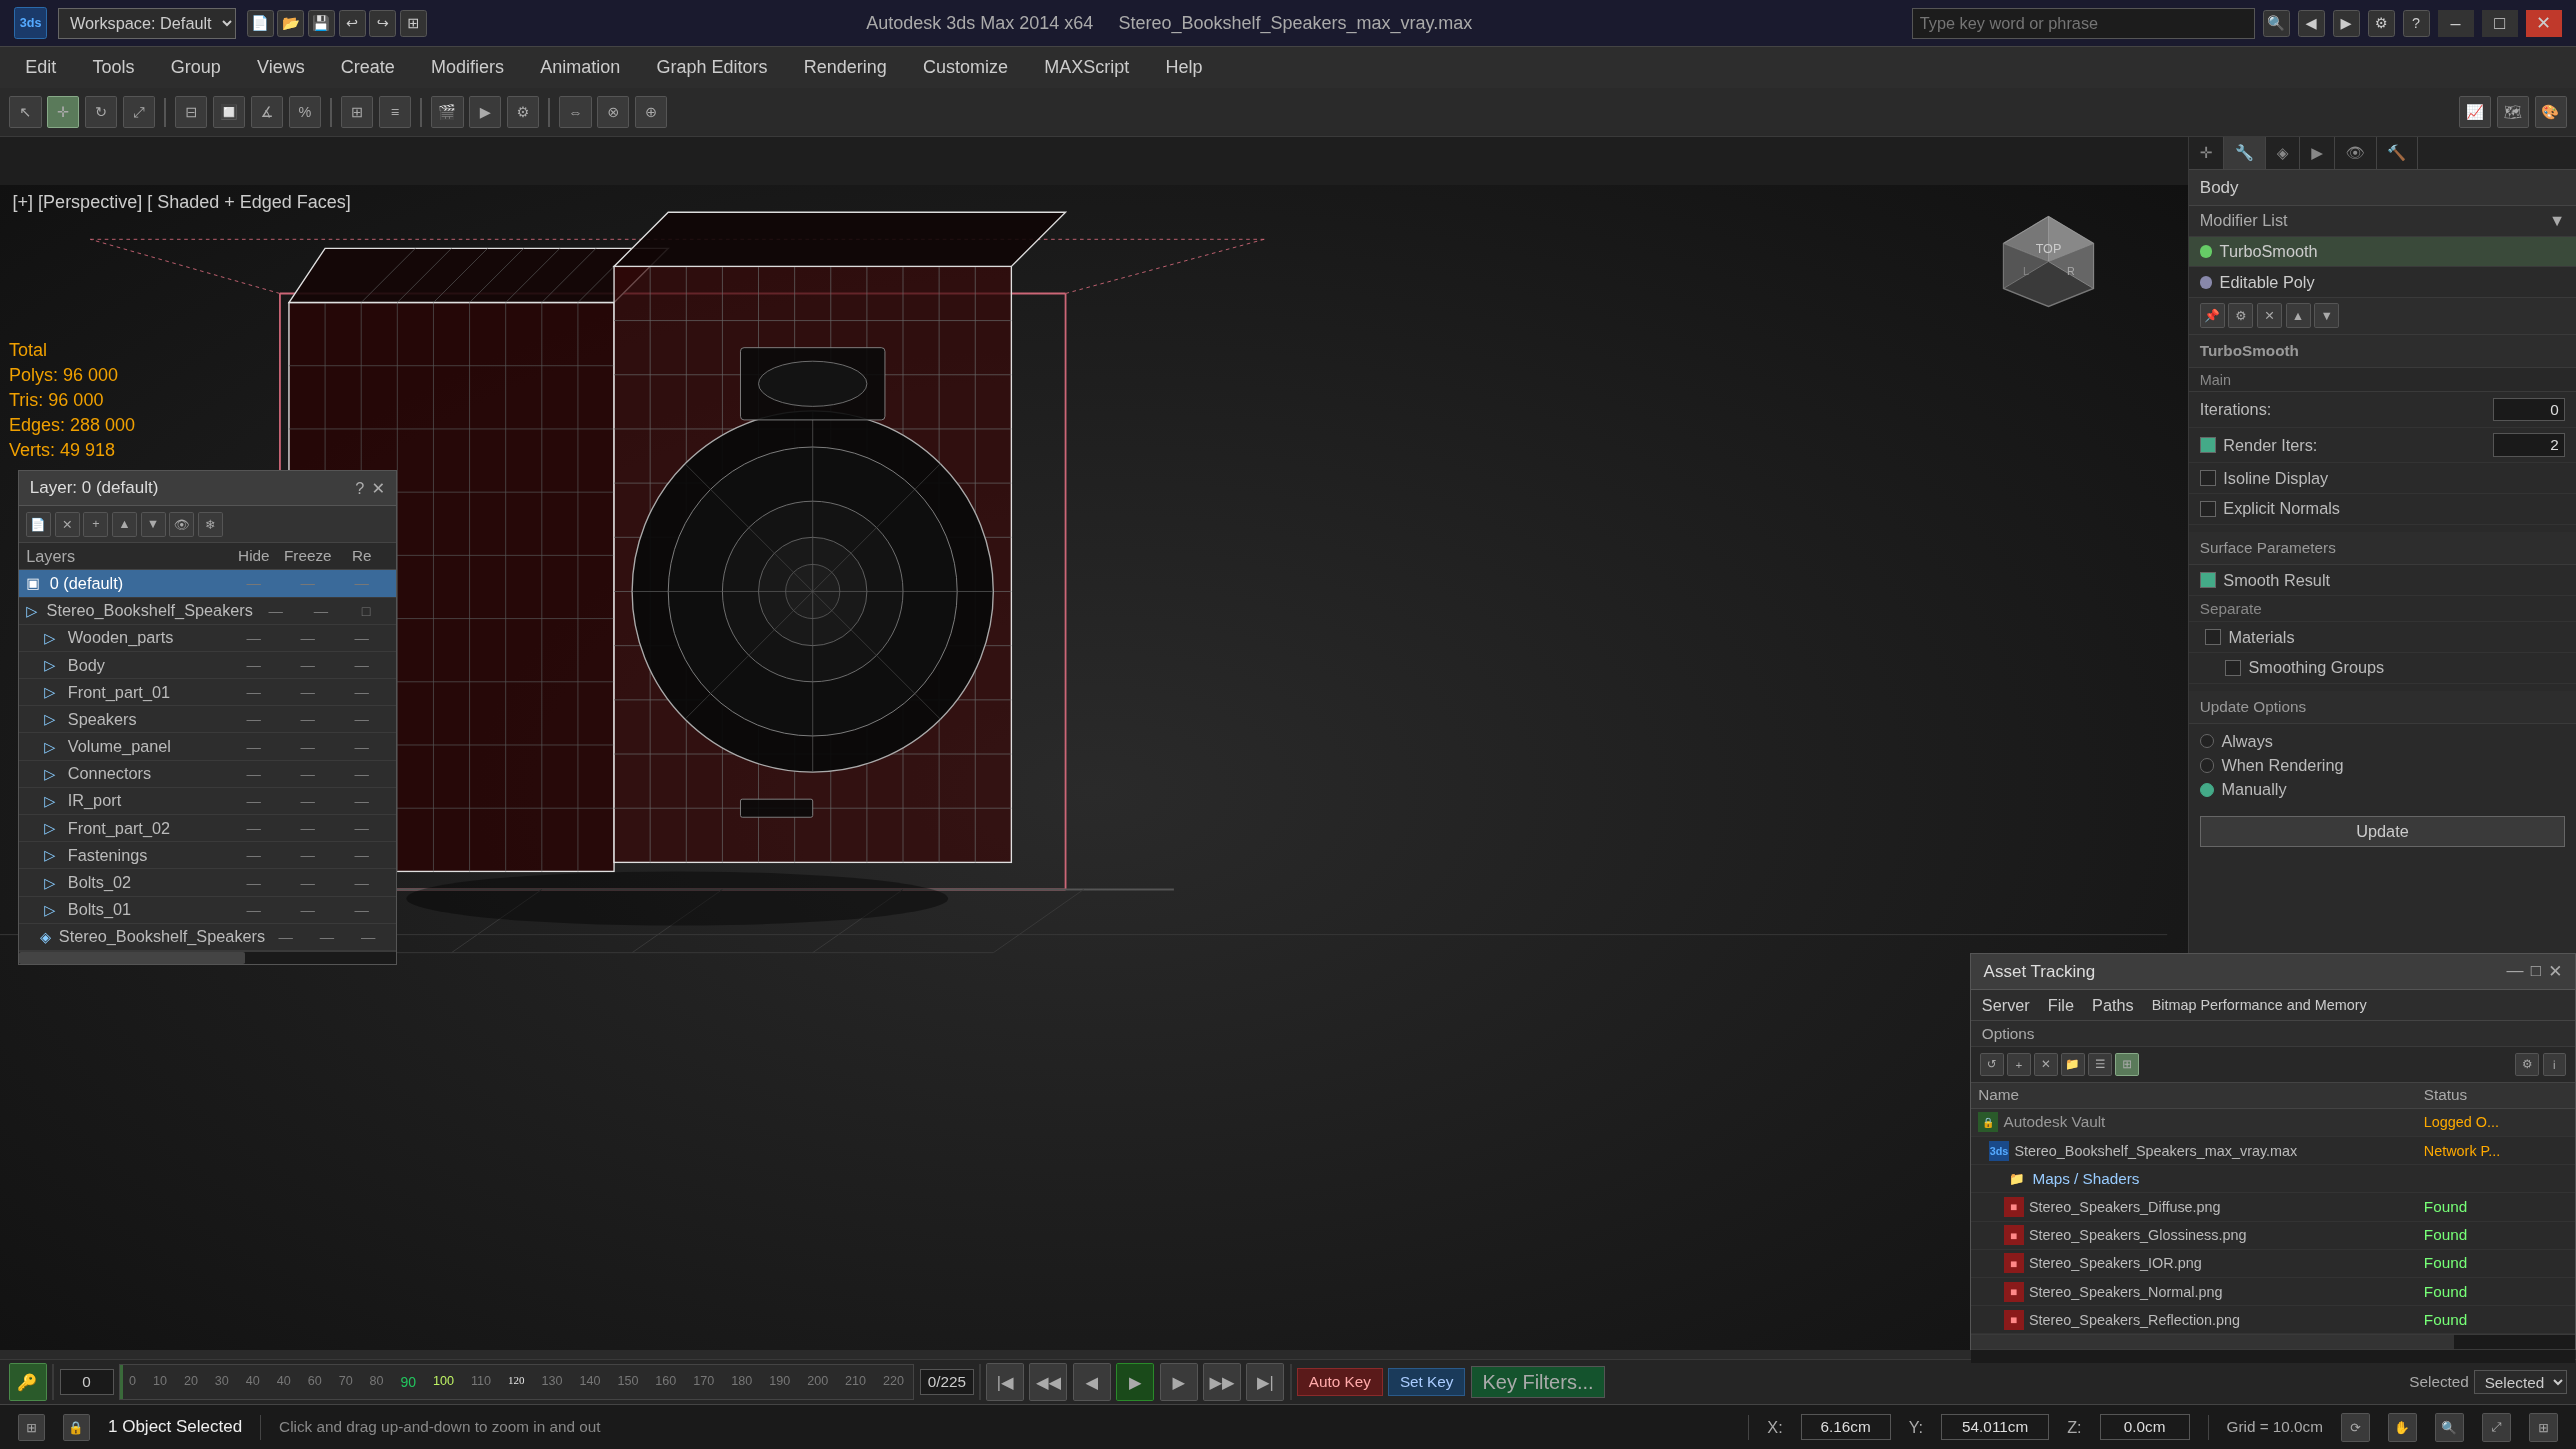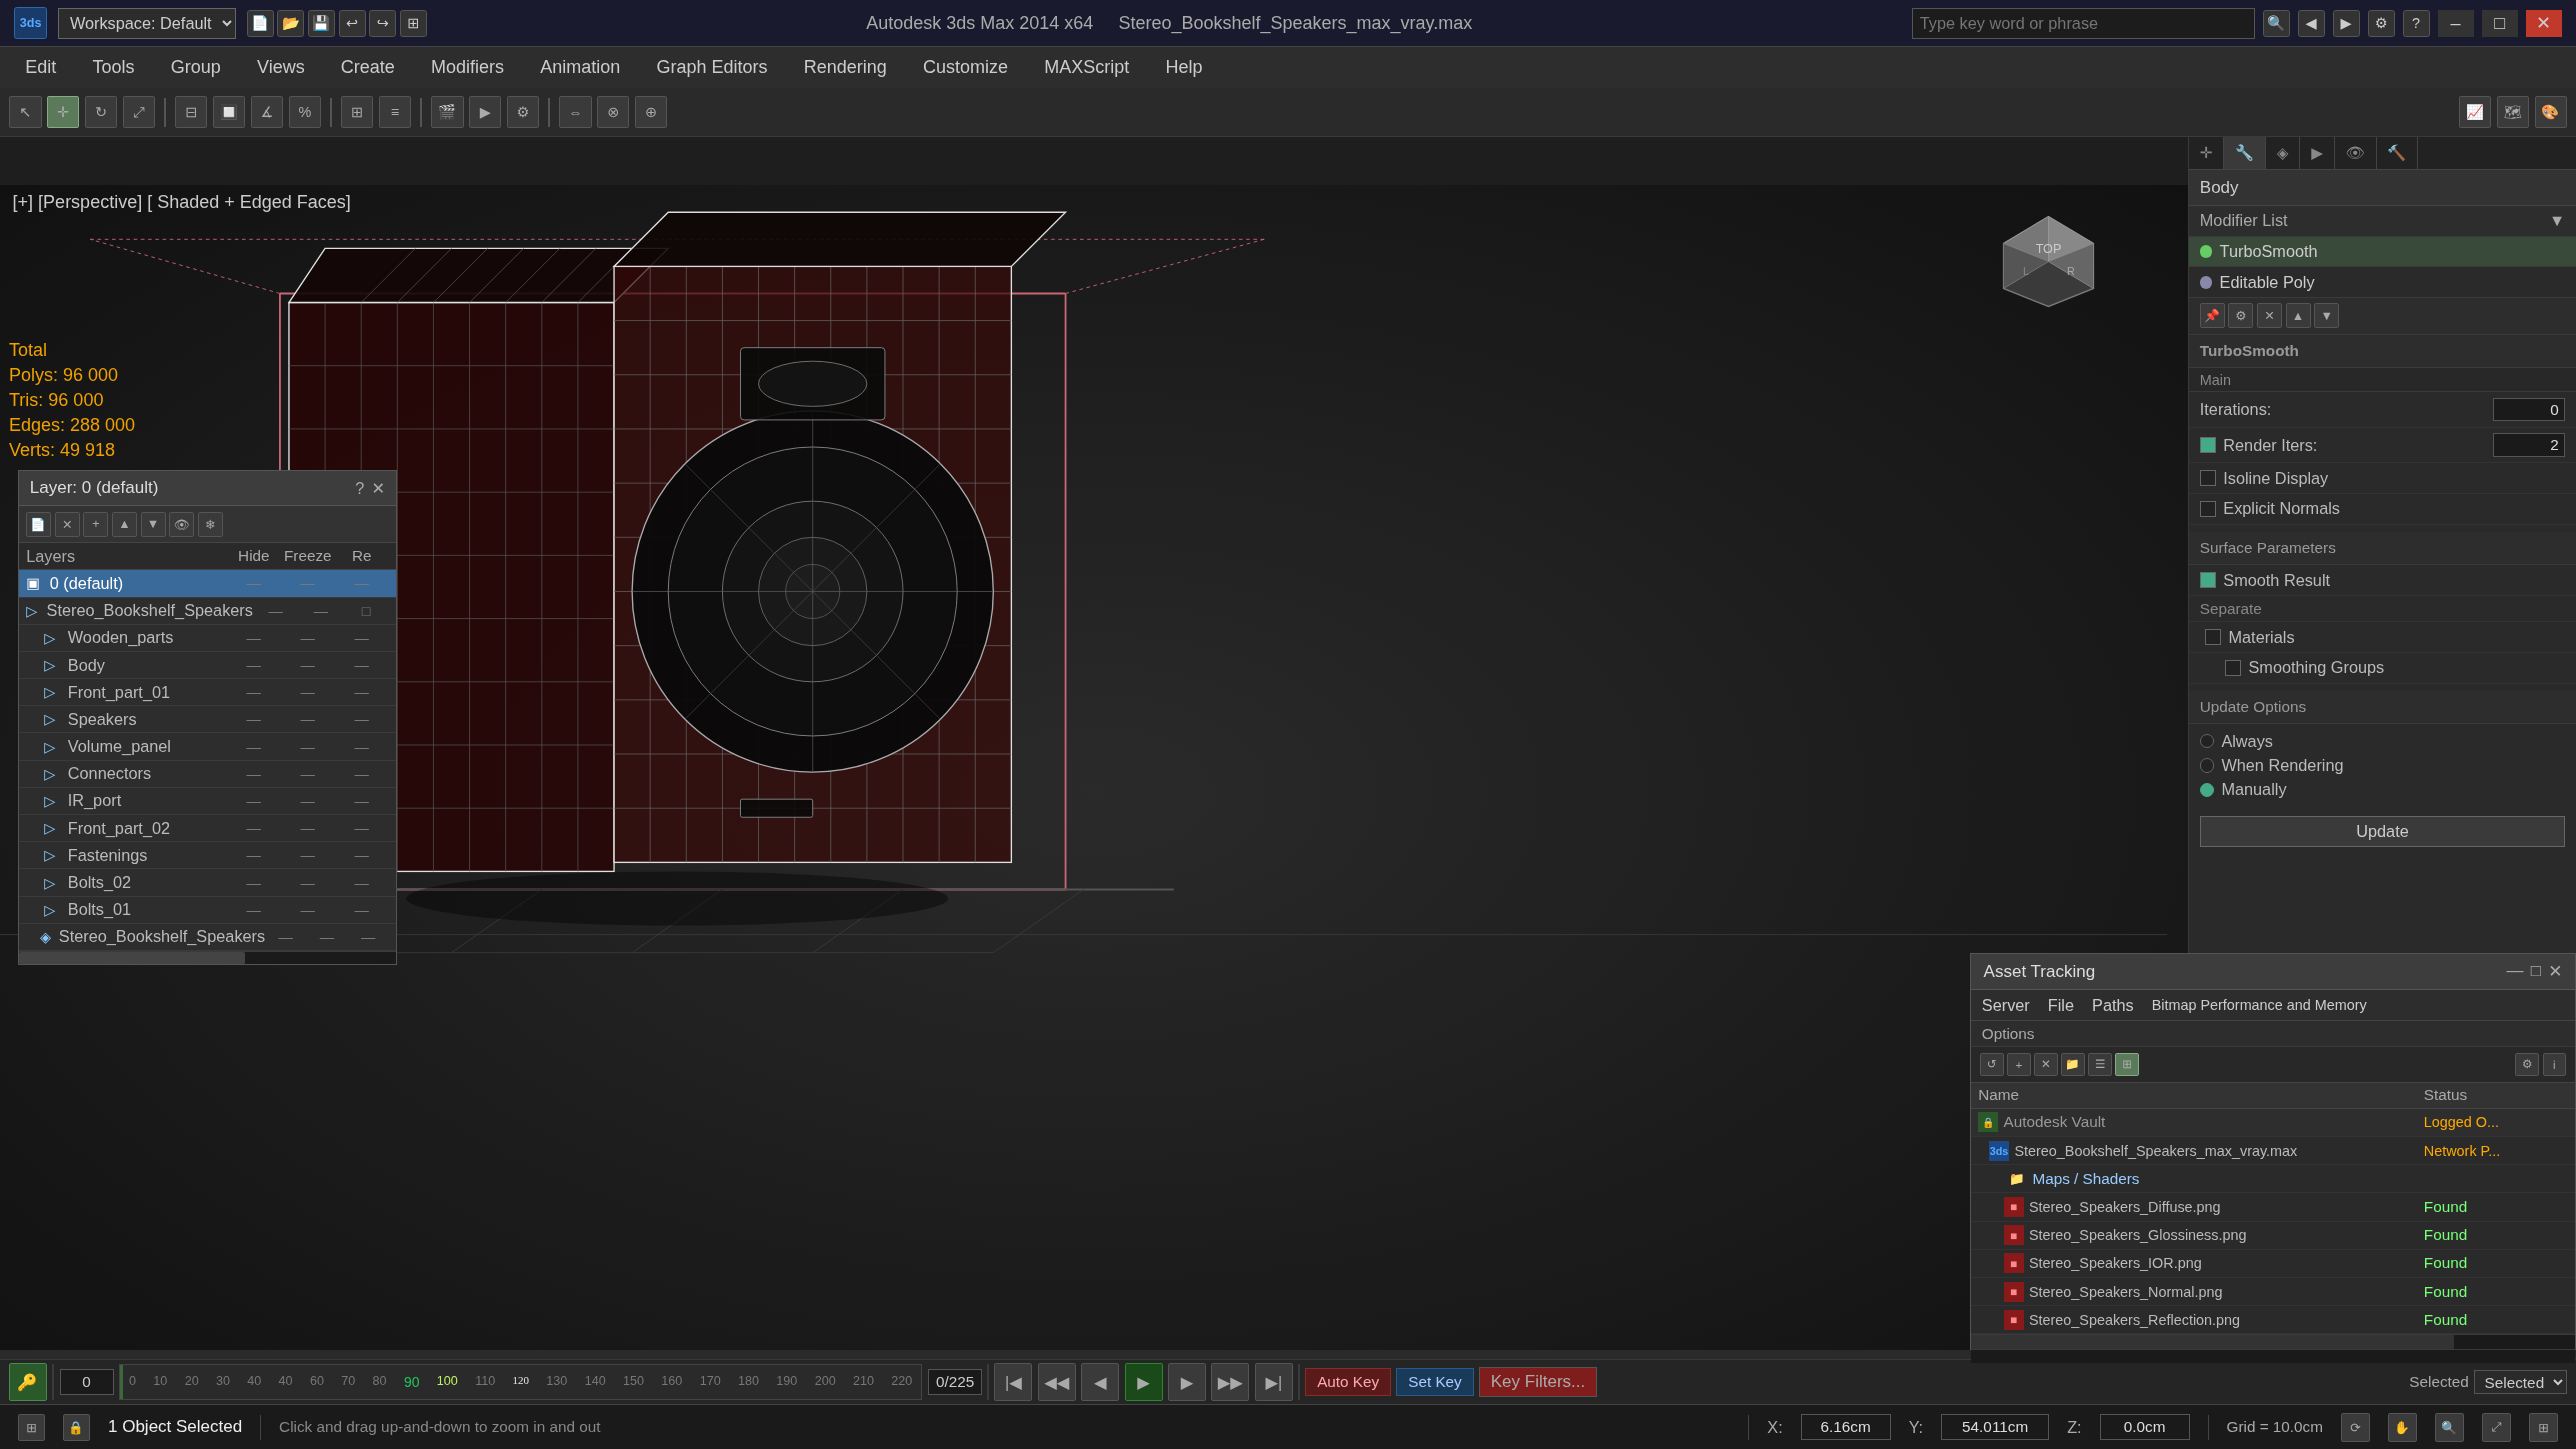--- a/index.html
+++ b/index.html
@@ -974,21 +974,21 @@
   <div class="nav-btn">◀◀</div>
   <div class="nav-btn">◀</div>
   <div class="nav-btn" style="background:#1a4a1a;border-color:#2a8a2a;">▶</div>
   <div class="nav-btn">▶</div>
   <div class="nav-btn">▶▶</div>
   <div class="nav-btn">▶|</div>
   <div style="width:1.8px;height:36px;background:#3a3a3a;"></div>
 
   <button style="background:#5a1a1a;border:0.9px solid #8a2a2a;color:#faa;padding:3.6px 10.8px;font-size:15.3px;cursor:pointer;">Auto Key</button>
   <button style="background:#1a3a5a;border:0.9px solid #2a5a8a;color:#acf;padding:3.6px 10.8px;font-size:15.3px;cursor:pointer;">Set Key</button>
-  <button style="background:#7f1d1d;border:0.9px solid #555;color:#aaa;padding:3.6px 10.8px;font-size:17px;cursor:pointer;">Key Filters...</button>
+  <button style="background:#14532d;border:0.9px solid #555;color:#aaa;padding:3.6px 10.8px;font-size:20px;cursor:pointer;">Key Filters...</button>
   <div style="flex:1;"></div>
 
   <span style="color:#aaa;font-size:15.3px;">Selected</span>
   <select style="background:#2a2a2a;border:0.9px solid #555;color:#ccc;padding:1.8px 5.4px;font-size:15.3px;">
     <option>Selected</option>
   </select>
 </div>
 
 <div id="status-bar">
 

